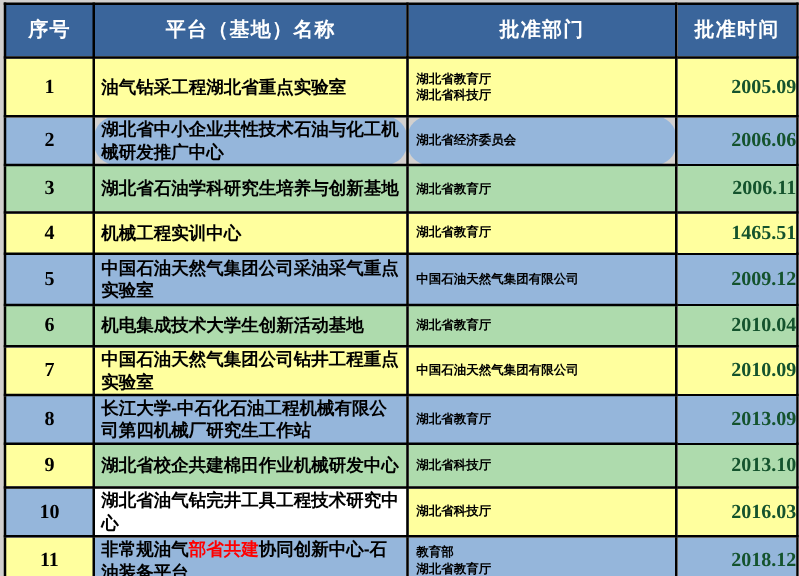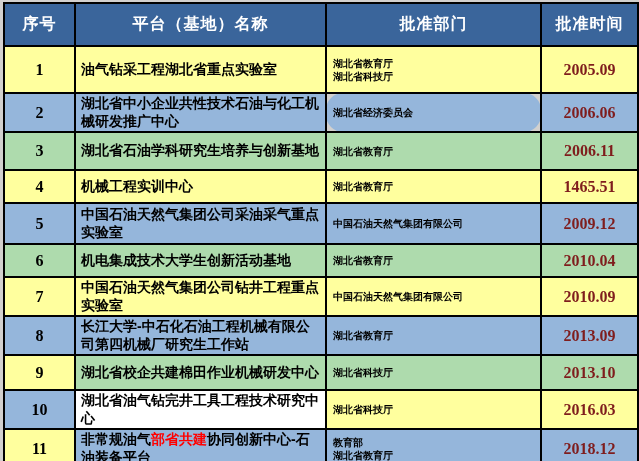--- a/index.html
+++ b/index.html
@@ -56,26 +56,26 @@
     text-align:left;
     vertical-align:middle;
     padding:1px 2px 1px 6px;
     font-weight:bold;
     font-size:10px;
     line-height:1.3;
     color:#000;
   }
   .cell-date{
     position:relative;
-    text-align:center;
+    text-align:right;
     vertical-align:middle;
     font-family:"Liberation Serif", serif;
     font-weight:bold;
     font-size:16px;
-    color:#7f1d1d;
+    color:#14532d;
   }
 </style>
 </head>
 <body>
 
 <div class="canvas">
   <table class="platform-table">
     <colgroup>
       <col class="c-num">
         <col class="c-name">
@@ -95,21 +95,21 @@
           <td class="cell-num" style="background: rgb(255, 255, 158);">1</td>
           <td class="cell-name" style="background: rgb(255, 255, 158);"><span>油气钻采工程湖北省重点实验室</span></td>
           <td class="cell-dept" style="background: rgb(255, 255, 158);">
             <div>湖北省教育厅</div>
             <div>湖北省科技厅</div>
           </td>
           <td class="cell-date" style="background: rgb(255, 255, 158);">2005.09</td>
         </tr>
         <tr style="height: 39px;">
           <td class="cell-num" style="background: rgb(149, 182, 219);">2</td>
-          <td class="cell-name" style="background: rgb(149, 182, 219);"><span>湖北省中小企业共性技术石油与化工机械研发推广中心</span></td>
+          <td class="cell-name" style="background: rgb(149, 182, 219); border-radius: 18px;"><span>湖北省中小企业共性技术石油与化工机械研发推广中心</span></td>
           <td class="cell-dept" style="background: rgb(149, 182, 219); border-radius: 17px;">
             <div>湖北省经济委员会</div>
           </td>
           <td class="cell-date" style="background: rgb(149, 182, 219);">2006.06</td>
         </tr>
         <tr style="height: 38px;">
           <td class="cell-num" style="background: rgb(174, 219, 173);">3</td>
           <td class="cell-name" style="background: rgb(174, 219, 173);"><span>湖北省石油学科研究生培养与创新基地</span></td>
           <td class="cell-dept" style="background: rgb(174, 219, 173);">
             <div>湖北省教育厅</div>

